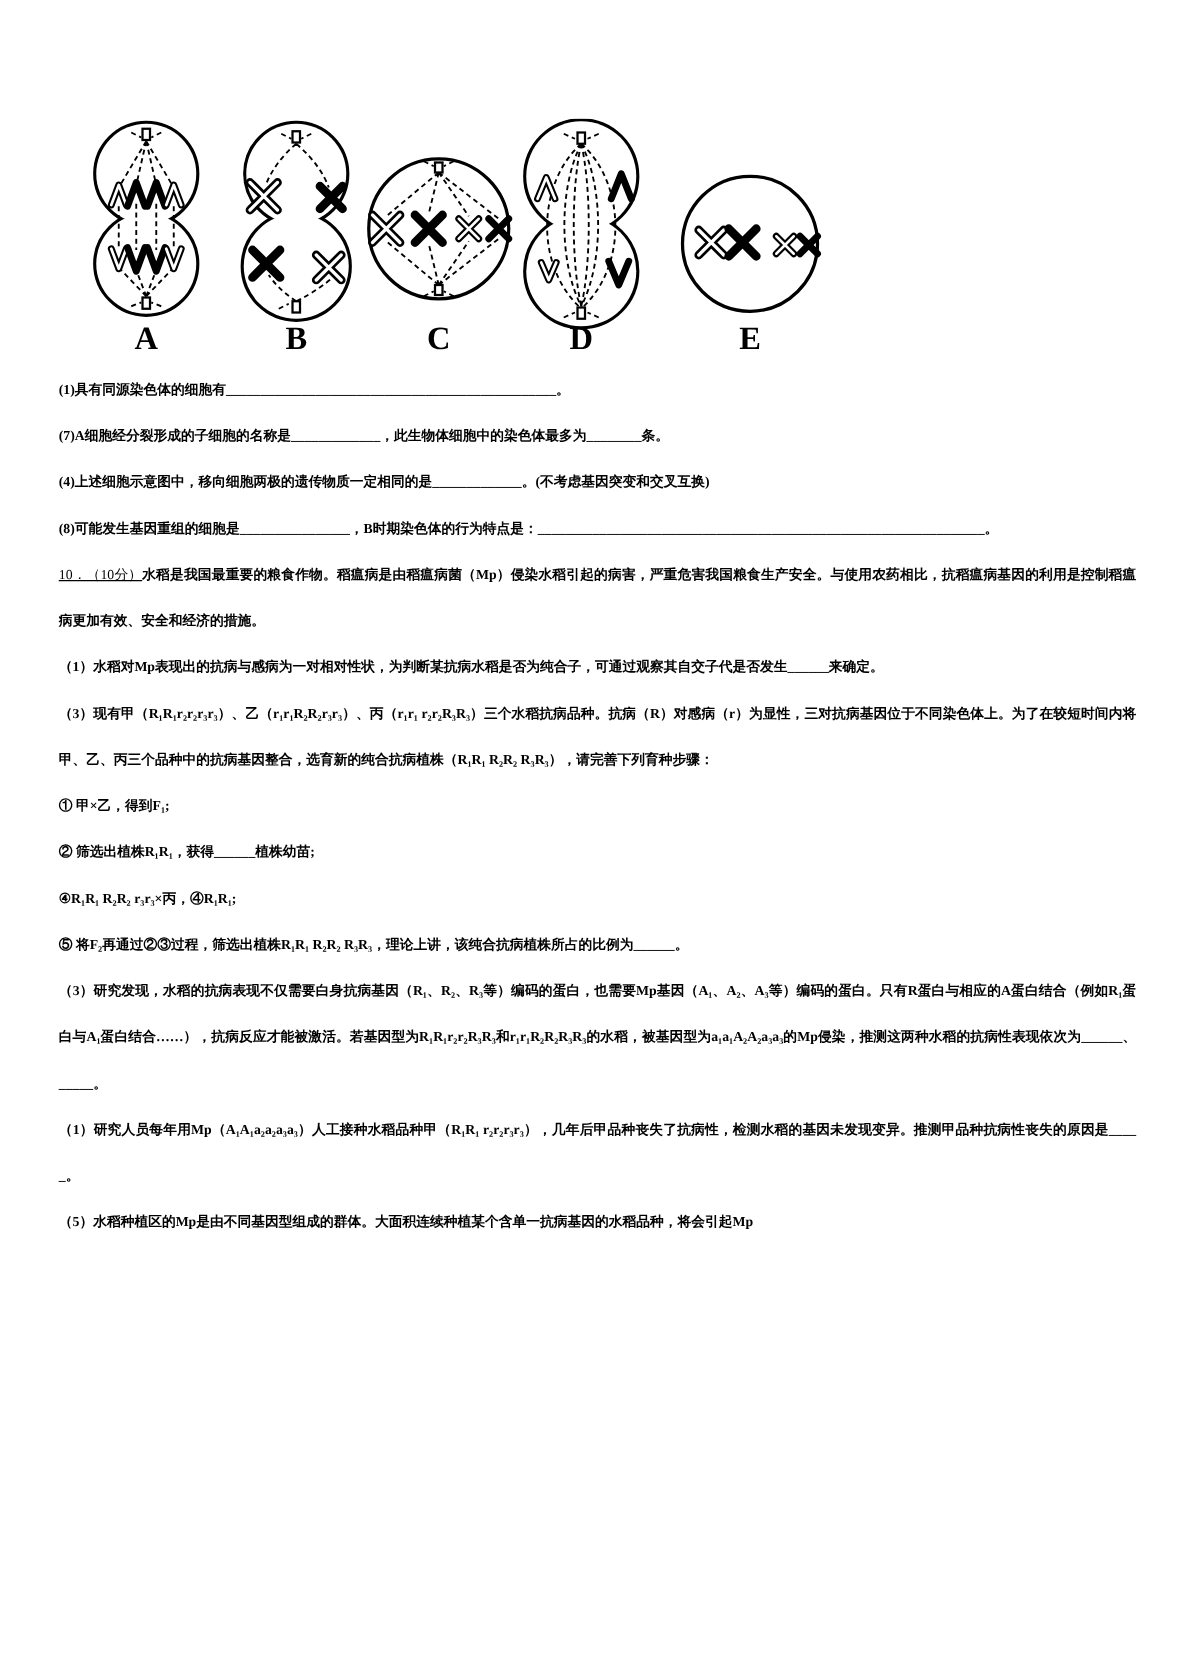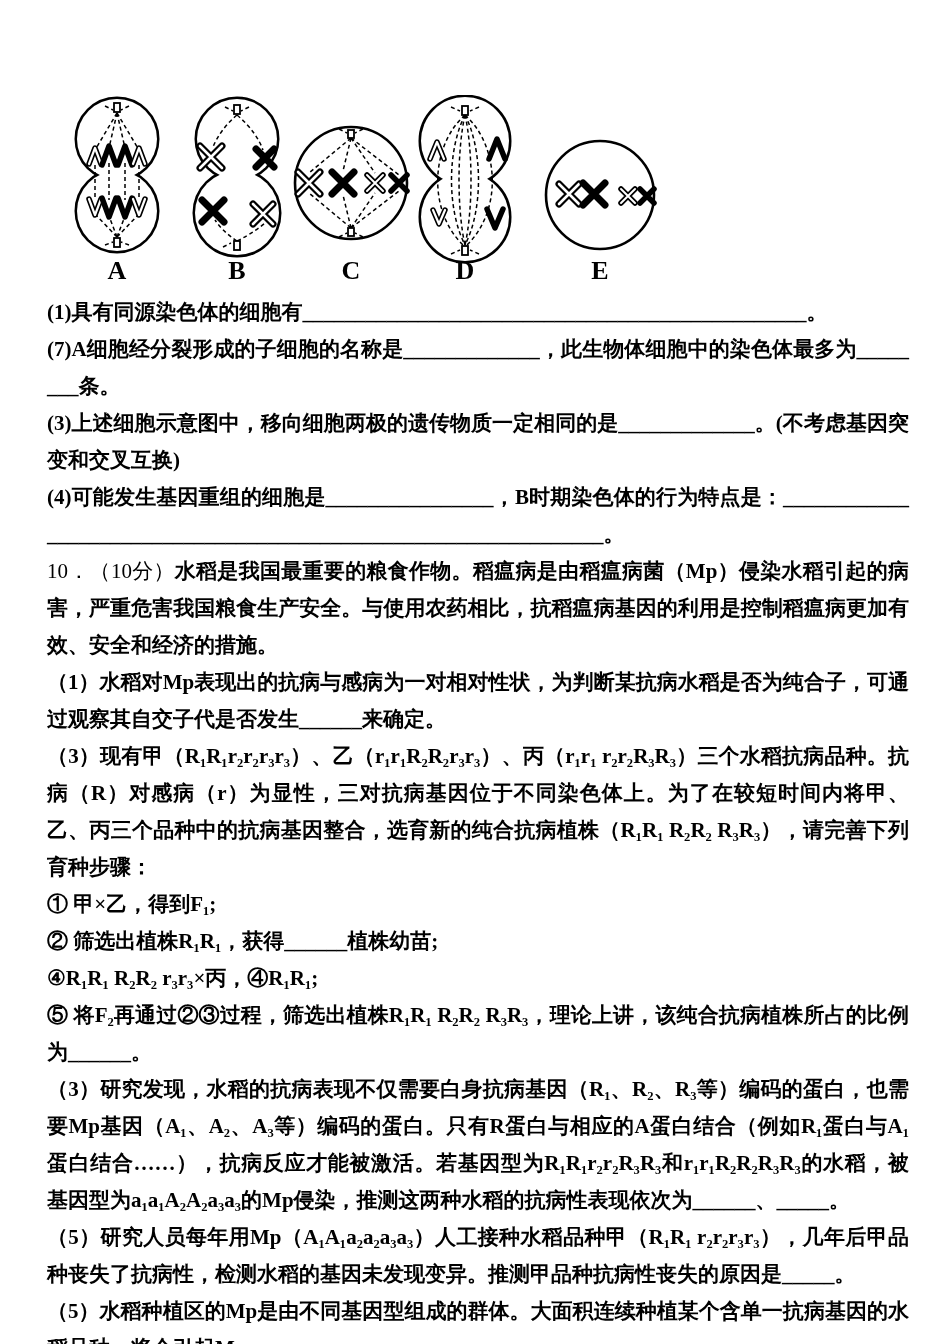--- a/index.html
+++ b/index.html
@@ -1,22 +1,22 @@
 <!DOCTYPE html>
 <html><head>
 <meta charset="utf-8">
 <style>
   html,body{margin:0;padding:0;background:#fff;}
   .page{position:relative;width:950px;height:1344px;background:#ffffff;color:#000;
         font-family:"Liberation Serif","DejaVu Serif",serif;overflow:hidden;}
   .figure{position:absolute;left:55px;top:95px;width:640px;height:192px;}
   .content{position:absolute;left:47px;top:294px;width:862px;}
-  p.line{margin:0;font-size:21px;line-height:37px;font-weight:bold;
+  p.line{margin:0;font-size:11px;line-height:37px;font-weight:bold;
          text-align:justify;word-break:break-all;color:#000;}
-  .num{font-weight:normal;}
+  .num{font-weight:normal;text-decoration:underline;}
   
   .co{fill:#fff;stroke:#000;stroke-width:5;}
   .cf{fill:#fff;}
   .circ{fill:#fff;stroke:#000;stroke-width:2.6;}
   .sp{fill:none;stroke:#000;stroke-width:1.5;stroke-dasharray:4 3;}
   .cb{fill:none;stroke:#000;stroke-width:5.5;stroke-linecap:round;stroke-linejoin:round;}
   .cw{fill:none;stroke:#fff;stroke-width:2.2;stroke-linecap:round;stroke-linejoin:round;}
   .xb{fill:none;stroke:#000;stroke-width:7;stroke-linecap:round;}
   .xs{fill:none;stroke:#000;stroke-width:5.5;stroke-linecap:round;}
   .xw{fill:none;stroke:#fff;stroke-width:2.6;stroke-linecap:round;}
@@ -124,27 +124,27 @@
       <text class="lb" x="182" y="184">B</text>
       <text class="lb" x="296" y="184">C</text>
       <text class="lb" x="410" y="184">D</text>
       <text class="lb" x="545" y="184">E</text>
     </svg>
   </div>
 
   <div class="content">
     <p class="line">(1)具有同源染色体的细胞有________________________________________________。</p>
     <p class="line">(7)A细胞经分裂形成的子细胞的名称是_____________，此生物体细胞中的染色体最多为________条。</p>
-    <p class="line">(3)上述细胞示意图中，移向细胞两极的遗传物质一定相同的是_____________。(不考虑基因突变和交叉互换)</p>
-    <p class="line">(4)可能发生基因重组的细胞是________________，B时期染色体的行为特点是：_________________________________________________________________。</p>
+    <p class="line">(4)上述细胞示意图中，移向细胞两极的遗传物质一定相同的是_____________。(不考虑基因突变和交叉互换)</p>
+    <p class="line">(8)可能发生基因重组的细胞是________________，B时期染色体的行为特点是：_________________________________________________________________。</p>
 
     <p class="line"><span class="num">10．（10分）</span><span>水稻是我国最重要的粮食作物。稻瘟病是由稻瘟病菌（Mp）侵染水稻引起的病害，严重危害我国粮食生产安全。与使用农药相比，抗稻瘟病基因的利用是控制稻瘟病更加有效、安全和经济的措施。</span></p>
     <p class="line">（1）水稻对Mp表现出的抗病与感病为一对相对性状，为判断某抗病水稻是否为纯合子，可通过观察其自交子代是否发生______来确定。</p>
     <p class="line">（3）现有甲（R₁R₁r₂r₂r₃r₃）、乙（r₁r₁R₂R₂r₃r₃）、丙（r₁r₁ r₂r₂R₃R₃）三个水稻抗病品种。抗病（R）对感病（r）为显性，三对抗病基因位于不同染色体上。为了在较短时间内将甲、乙、丙三个品种中的抗病基因整合，选育新的纯合抗病植株（R₁R₁ R₂R₂ R₃R₃），请完善下列育种步骤：</p>
     <p class="line">① 甲×乙，得到F₁;</p>
     <p class="line">② 筛选出植株R₁R₁，获得______植株幼苗;</p>
     <p class="line">④R₁R₁ R₂R₂ r₃r₃×丙，④R₁R₁;</p>
     <p class="line">⑤ 将F₂再通过②③过程，筛选出植株R₁R₁ R₂R₂ R₃R₃，理论上讲，该纯合抗病植株所占的比例为______。</p>
     <p class="line">（3）研究发现，水稻的抗病表现不仅需要白身抗病基因（R₁、R₂、R₃等）编码的蛋白，也需要Mp基因（A₁、A₂、A₃等）编码的蛋白。只有R蛋白与相应的A蛋白结合（例如R₁蛋白与A₁蛋白结合……），抗病反应才能被激活。若基因型为R₁R₁r₂r₂R₃R₃和r₁r₁R₂R₂R₃R₃的水稻，被基因型为a₁a₁A₂A₂a₃a₃的Mp侵染，推测这两种水稻的抗病性表现依次为______、_____。</p>
-    <p class="line">（5）研究人员每年用Mp（A₁A₁a₂a₂a₃a₃）人工接种水稻品种甲（R₁R₁ r₂r₂r₃r₃），几年后甲品种丧失了抗病性，检测水稻的基因未发现变异。推测甲品种抗病性丧失的原因是_____。</p>
+    <p class="line">（1）研究人员每年用Mp（A₁A₁a₂a₂a₃a₃）人工接种水稻品种甲（R₁R₁ r₂r₂r₃r₃），几年后甲品种丧失了抗病性，检测水稻的基因未发现变异。推测甲品种抗病性丧失的原因是_____。</p>
     <p class="line">（5）水稻种植区的Mp是由不同基因型组成的群体。大面积连续种植某个含单一抗病基因的水稻品种，将会引起Mp</p>
   </div>
 </div>
 
 </body></html>

